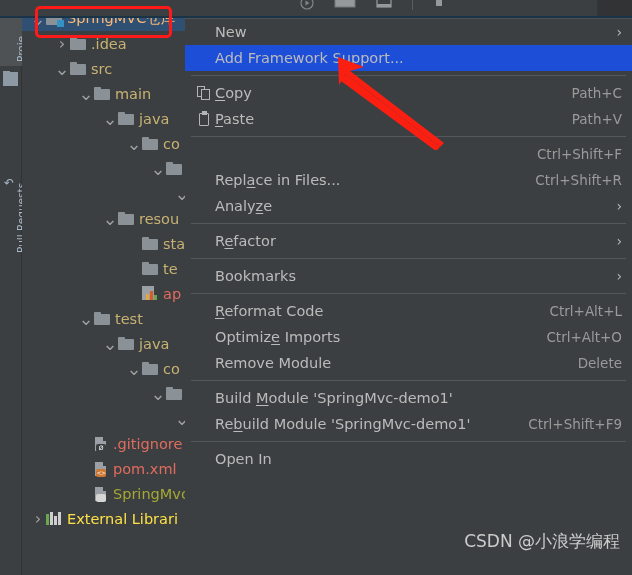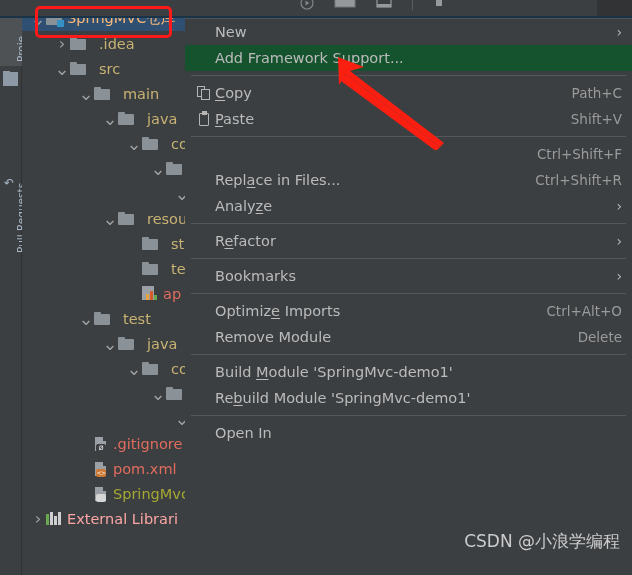--- a/index.html
+++ b/index.html
@@ -197,25 +197,25 @@
   }
   .ico-lib span {
     position: absolute; bottom: 1px; width: 3px;
   }
   .ico-lib .l1 { left: 0px; height: 11px; background: #6aa84f; }
   .ico-lib .l2 { left: 4px; height: 13px; background: #cfcfcf; }
   .ico-lib .l3 { left: 8px; height: 9px; background: #cfcfcf; }
   .ico-lib .l4 { left: 12px; height: 13px; background: #cfcfcf; }
 
   .lbl { color: #bbbbbb; }
-  .lbl.dir { color: #c8b273; margin-left: 8px; }
+  .lbl.dir { color: #c8b273; }
   .lbl.red { color: #e06c5e; }
   .lbl.olive { color: #a5a831; }
   .lbl.sel { color: #fdba74; }
-  .lbl.gray { color: #fca5a5; }
+  .lbl.gray { color: #fde047; }
 
   
   #redbox {
     position: absolute;
     left: 35px; top: 6px;
     width: 137px; height: 32px;
     border: 3px solid #ff1a1a;
     border-radius: 5px;
     box-sizing: border-box;
     pointer-events: none;
@@ -236,21 +236,21 @@
   .mi {
     position: relative;
     height: 26px;
     display: flex;
     align-items: center;
     padding: 0 10px 0 8px;
     box-sizing: border-box;
     color: #bbbbbb;
     white-space: nowrap;
   }
-  .mi.hl { background: #14532d; }
+  .mi.hl { background: #1d4ed8; }
   .mi .mi-ico {
     width: 22px; min-width: 22px;
     display: flex; align-items: center; justify-content: center;
     color: #b5b5b5;
   }
   .mi .mi-label { flex: 0 0 auto; }
   .mi .mi-spacer { flex: 1 1 auto; }
   .mi .mi-accel { color: #9a9a9a; font-size: 13.5px; }
   .mi .mi-arrow { color: #b5b5b5; font-size: 14px; padding-left: 6px; }
   .msep {
@@ -548,21 +548,21 @@
     </div>
     <div class="mi">
       <span class="mi-ico">
         <span class="i-paste">
           <span class="p2"></span>
           <span class="p1"></span>
         </span>
       </span>
       <span class="mi-label"><span class="mi-underline">P</span>aste</span>
       <span class="mi-spacer"></span>
-      <span class="mi-accel">Shift+V</span>
+      <span class="mi-accel">Path+V</span>
     </div>
     <div class="msep"></div>
     <div class="mi">
       <span class="mi-ico"></span>
       <span class="mi-spacer"></span>
       <span class="mi-accel">Ctrl+Shift+F</span>
     </div>
     <div class="mi">
       <span class="mi-ico"></span>
       <span class="mi-label">Repl<span class="mi-underline">a</span>ce in Files...</span>
@@ -585,40 +585,47 @@
     <div class="msep"></div>
     <div class="mi">
       <span class="mi-ico"></span>
       <span class="mi-label">Bookmarks</span>
       <span class="mi-spacer"></span>
       <span class="mi-arrow">›</span>
     </div>
     <div class="msep"></div>
     <div class="mi">
       <span class="mi-ico"></span>
+      <span class="mi-label"><span class="mi-underline">R</span>eformat Code</span>
+      <span class="mi-spacer"></span>
+      <span class="mi-accel">Ctrl+Alt+L</span>
+    </div>
+    <div class="mi">
+      <span class="mi-ico"></span>
       <span class="mi-label">Optimiz<span class="mi-underline">e</span> Imports</span>
       <span class="mi-spacer"></span>
       <span class="mi-accel">Ctrl+Alt+O</span>
     </div>
     <div class="mi">
       <span class="mi-ico"></span>
       <span class="mi-label">Remove Module</span>
       <span class="mi-spacer"></span>
       <span class="mi-accel">Delete</span>
     </div>
     <div class="msep"></div>
     <div class="mi">
       <span class="mi-ico"></span>
       <span class="mi-label">Build <span class="mi-underline">M</span>odule 'SpringMvc-demo1'</span>
       <span class="mi-spacer"></span>
     </div>
     <div class="mi">
       <span class="mi-ico"></span>
       <span class="mi-label">Re<span class="mi-underline">b</span>uild Module 'SpringMvc-demo1'</span>
       <span class="mi-spacer"></span>
+      <span class="mi-accel">Ctrl+Shift+F9</span>
     </div>
     <div class="msep"></div>
     <div class="mi">
       <span class="mi-ico"></span>
       <span class="mi-label">Open In</span>
       <span class="mi-spacer"></span>
     </div>
   </div>
 
 <svg id="arrow" width="130" height="95" viewBox="0 0 130 95">

